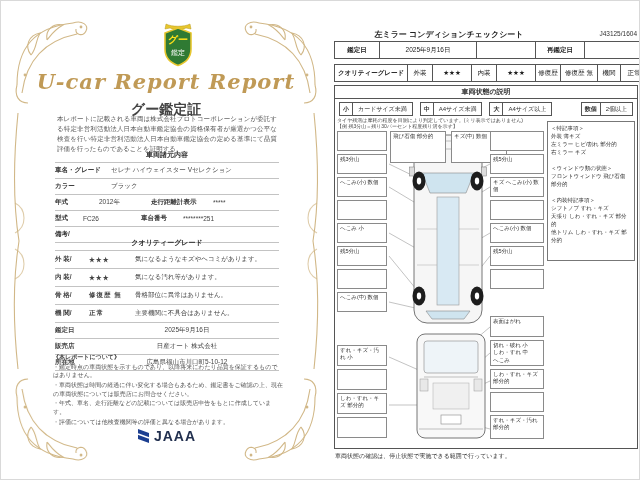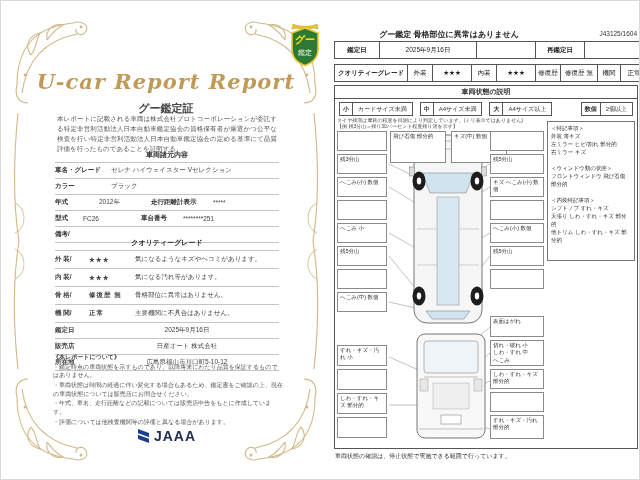--- a/index.html
+++ b/index.html
@@ -3,25 +3,25 @@
 <meta charset="utf-8">
 <style>
   html,body{margin:0;padding:0;background:#fff;}
   #canvas{position:relative;width:640px;height:480px;background:#fff;border:1px solid #d9d9d9;box-sizing:border-box;
           font-family:"Liberation Sans",sans-serif;color:#333;overflow:hidden;}
   .abs{position:absolute;}
 
   
   .left-page{position:absolute;left:10px;top:12px;width:310px;height:456px;}
   .ornate{position:absolute;left:0;top:0;pointer-events:none;}
-  .shield-wrap{position:absolute;left:4px;top:8px;width:100%;text-align:right;}
+  .shield-wrap{position:absolute;left:12px;top:8px;width:100%;text-align:center;}
   .lp-title{position:absolute;left:0;top:56px;width:100%;text-align:center;
             font-family:"DejaVu Serif",serif;font-style:italic;font-weight:bold;
             font-size:21px;color:#c09a56;letter-spacing:1px;}
-  .lp-cert{position:absolute;left:0;top:88px;width:100%;text-align:center;font-size:11px;font-weight:bold;color:#444;}
+  .lp-cert{position:absolute;left:0;top:88px;width:100%;text-align:center;font-size:14px;font-weight:bold;color:#444;}
   .lp-intro{position:absolute;left:46px;top:101px;width:220px;font-size:6.5px;line-height:1.55;color:#555;text-align:justify;}
   .lp-block{position:absolute;left:44px;width:224px;}
   .lp-heading{font-size:7px;font-weight:bold;text-align:center;color:#333;padding:3px 0 2px 0;}
   .lp-row{display:flex;align-items:center;border-top:1px solid #c3c3c3;min-height:15px;font-size:6.5px;color:#444;}
   .lp-row:last-child{border-bottom:1px solid #c3c3c3;}
   .lp-lab{font-weight:bold;color:#333;}
   .grade-row{min-height:17px;}
   .g-lab{width:34px;font-weight:bold;}
   .g-val{width:46px;font-weight:bold;letter-spacing:1px;}
   .f-lab{width:40px;font-weight:bold;}
@@ -171,21 +171,21 @@
       <span style="display:flex;align-items:center;gap:3px;">
         <svg width="15" height="18" viewBox="0 0 15 18">
           <path d="M2,2 L13,6 V16 L2,12 Z" fill="#1c3e90"></path>
           <path d="M2,7 L13,11" stroke="#ffffff" stroke-width="1.4"></path>
         </svg>
         <span class="jaaa-txt">JAAA</span>
       </span>
     </div>
   </div>
 
-  <div class="rp-title">グー鑑定 骨格部位に異常はありません</div>
+  <div class="rp-title">左ミラー コンディションチェックシート</div>
   <div class="rp-docnum">J43125/1604</div>
 
   <table class="rp abs" style="left:333px;top:40px;width:304px;">
     <tbody>
         <tr>
       <td style="width:44px;font-weight:bold;">鑑定日</td>
       <td style="width:96px;">2025年9月16日</td>
       <td style="width:58px;"></td>
       <td style="width:48px;font-weight:bold;">再鑑定日</td>
       <td style="width:58px;"></td>

